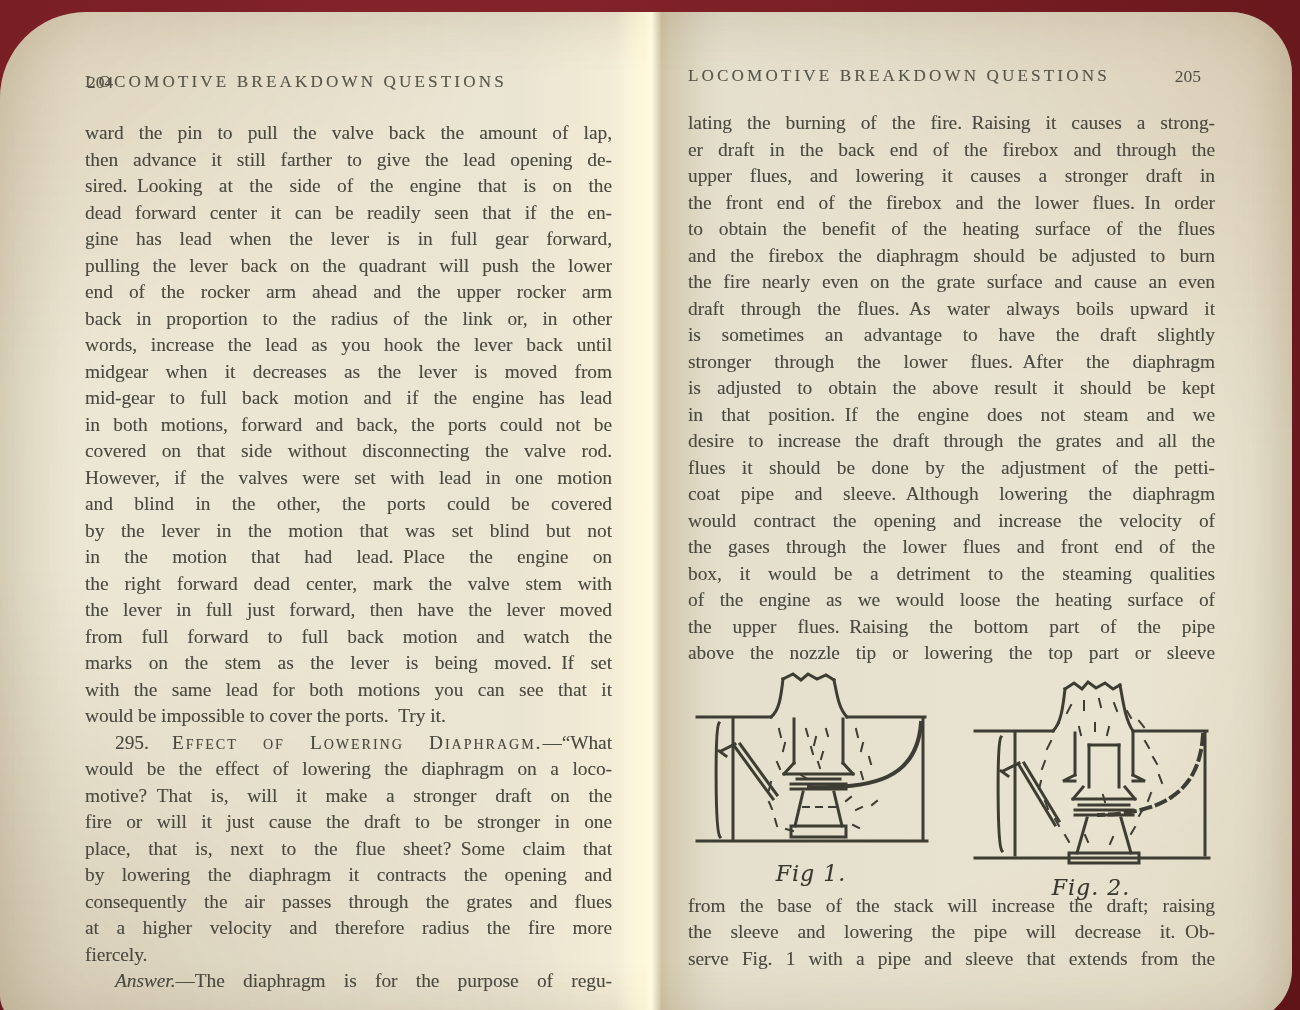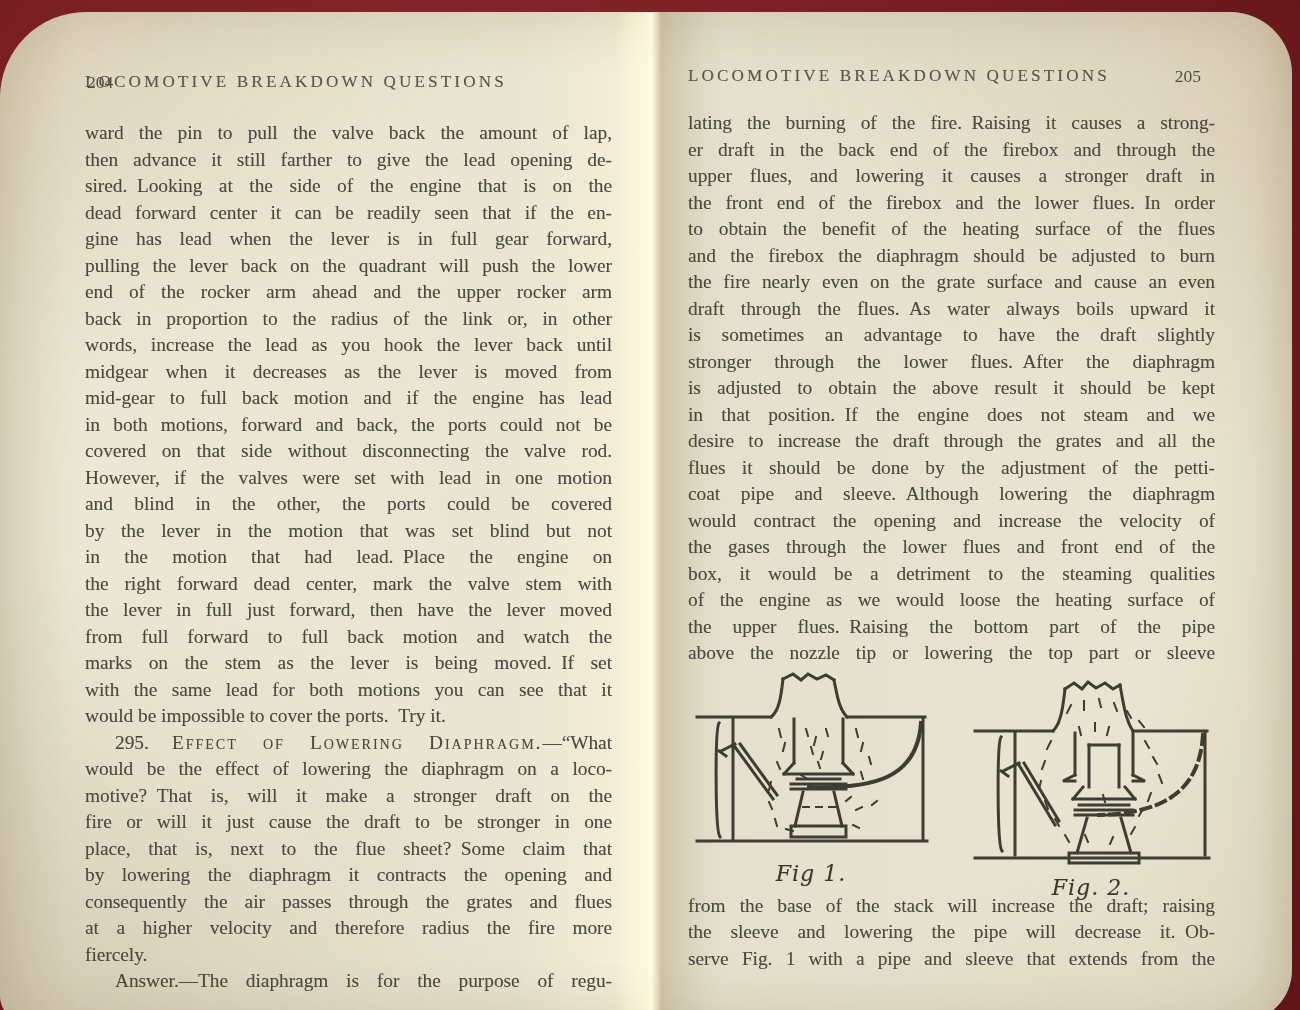--- a/index.html
+++ b/index.html
@@ -45,21 +45,21 @@
   .pg-num-left{left:2px;}
   .pg-num-right{right:14px;}
   .body-text{color:#4a4940;font-size:19.3px;line-height:26.5px;
     text-shadow:0.3px 0.3px 0.6px rgba(74,73,64,0.32);}
   .page-left .body-text{margin-top:24px;}
   .page-right .body-text{margin-top:20px;}
   .tline{text-align:justify;text-align-last:justify;white-space:normal;height:26.5px;}
   .lastline{text-align-last:left;}
   .qline{padding-left:30px;box-sizing:border-box;}
   .sc{font-variant:small-caps;letter-spacing:2px;}
-  .ital{}
+  .ital{font-style:italic;}
   .fig-row{display:flex;gap:34px;margin:0 0 4px 2px;height:222px;}
   .fig{position:relative;}
   .fig-2{margin-top:8px;}
   .fig svg{display:block;}
   .fig-caption{
     text-align:center;font-family:"DejaVu Serif", serif;font-style:italic;
     font-size:22px;color:#39382f;margin-top:2px;letter-spacing:1px;
     text-align-last:center;
   }
   .diagram{stroke:#3e3d33;fill:none;stroke-linecap:square;}

